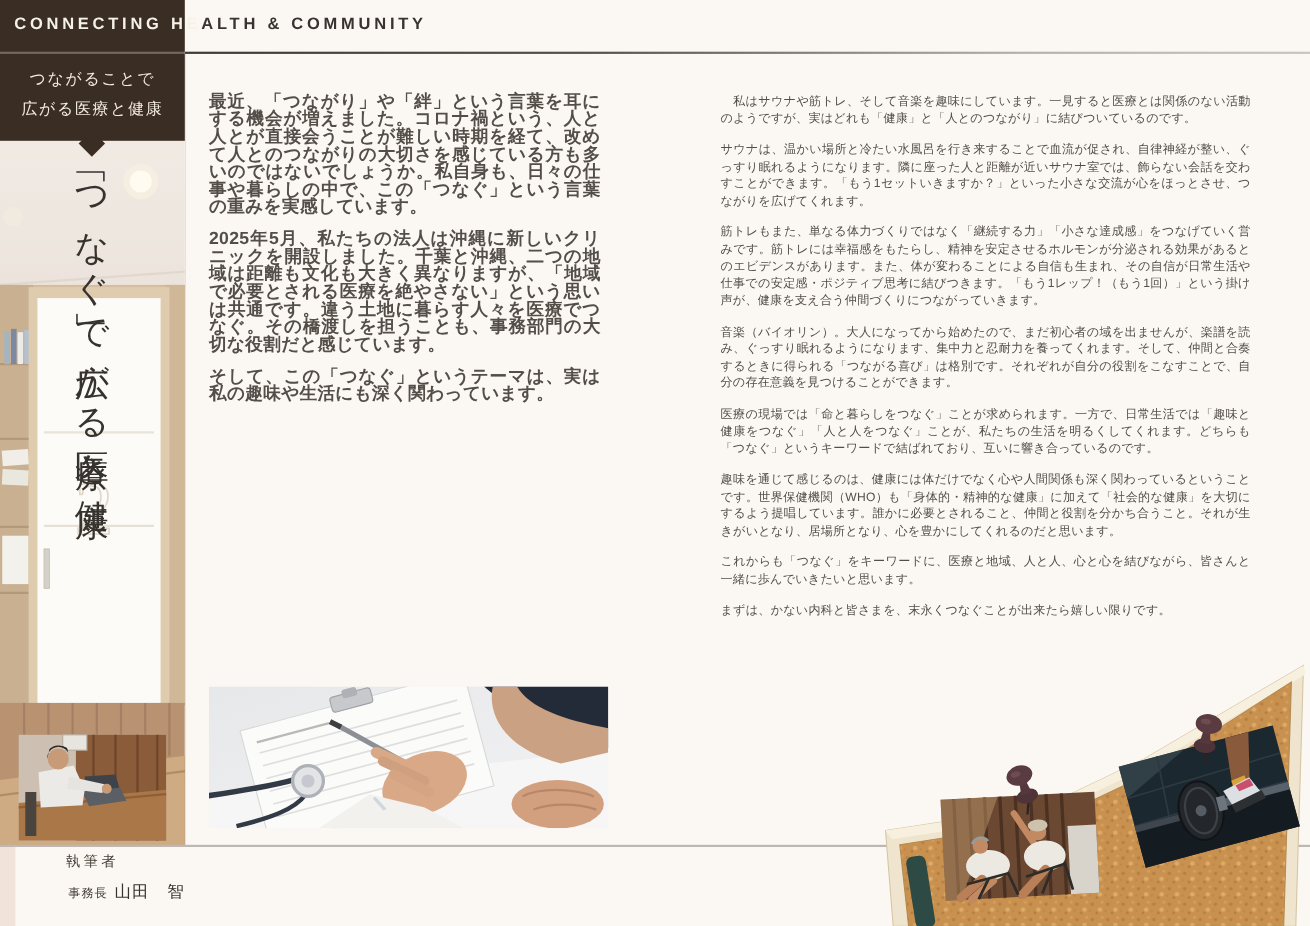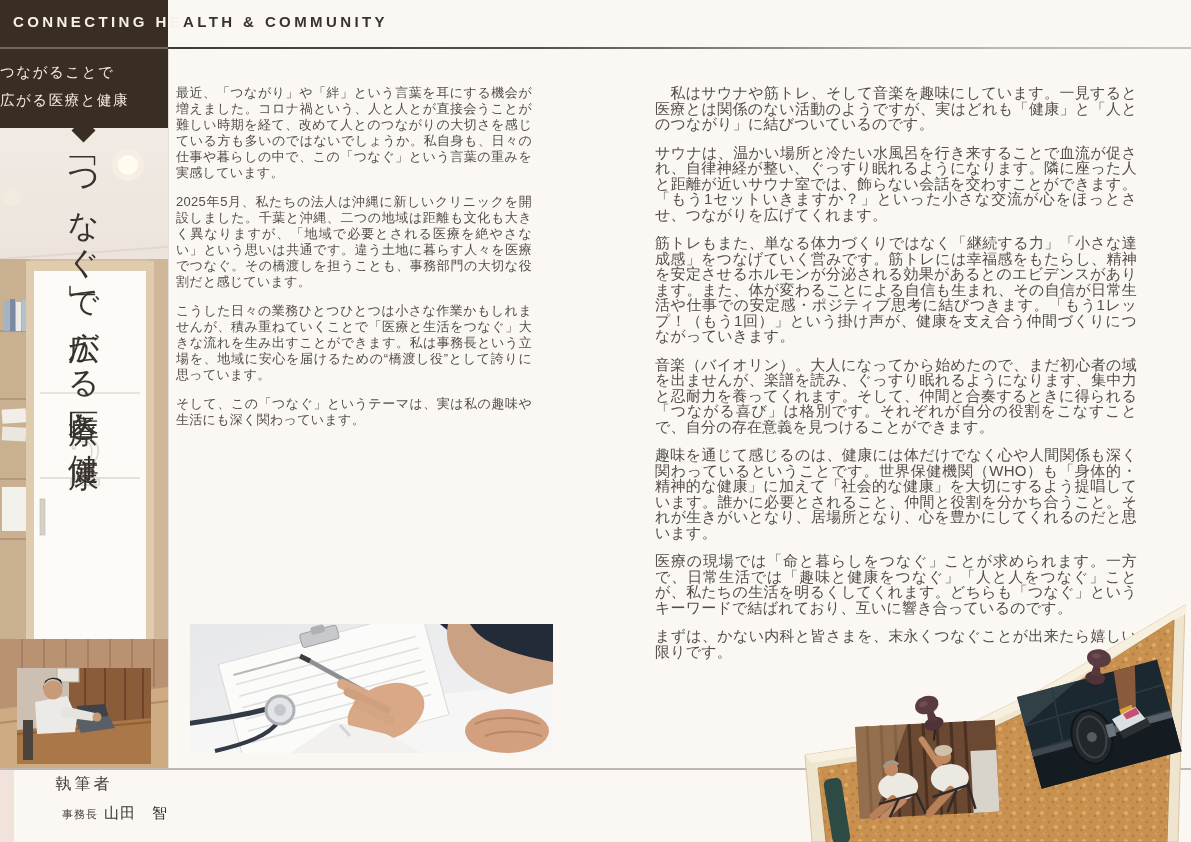--- a/index.html
+++ b/index.html
@@ -11,43 +11,43 @@
   .brand-diamond{position:absolute;left:75px;top:122px;width:17px;height:17px;background:#3a2d24;
                  transform:rotate(45deg);z-index:6;}
   .header-rule{position:absolute;left:0;top:47px;width:1191px;height:2px;z-index:7;
                background:linear-gradient(to right,rgba(255,255,255,.28) 0px,rgba(255,255,255,.28) 168px,
                #3e3a37 168px,#54504d 45%,#b5b1ae 78%,#c8c4c1 100%);}
   .header-title{position:absolute;left:0;top:0;width:1191px;height:47px;z-index:8;}
   .header-title span{position:absolute;left:13px;top:13px;font-size:15px;font-weight:bold;
                      letter-spacing:3.4px;white-space:nowrap;}
   .header-title .seg-light{color:#f6f1e9;clip-path:inset(0 calc(100% - 168px) 0 0);}
   .header-title .seg-dark{color:#383330;clip-path:inset(0 0 0 168px);}
-  .tagline{position:absolute;left:0;top:58px;width:168px;z-index:7;
+  .tagline{position:absolute;left:0;top:58px;width:168px;z-index:7;text-align:center;
            color:#f3ece2;font-size:14.5px;line-height:28px;letter-spacing:1.5px;}
 
   
   .strip{position:absolute;left:0;top:47px;width:168px;height:723px;z-index:1;
          border-right:1px solid rgba(60,45,30,.12);}
   .vertical-title{position:absolute;left:62px;top:147px;height:500px;z-index:4;
       writing-mode:vertical-rl;text-orientation:mixed;font-size:31px;letter-spacing:3px;
       color:#36322d;font-weight:400;}
   .left-edge-band{position:absolute;left:0;top:770px;width:14px;height:72px;background:#f2e3da;z-index:1;}
 
   .author-block{position:absolute;left:0;top:774px;width:168px;text-align:center;z-index:3;}
-  .author-label{font-size:16px;letter-spacing:3px;color:#474038;}
+  .author-label{font-size:13px;letter-spacing:3px;color:#474038;}
   .author-name{margin-top:9px;font-size:15px;color:#36322d;letter-spacing:1px;text-align:right;}
   .author-name .role{font-size:11px;margin-right:6px;color:#474038;}
 
   
   .col{position:absolute;top:85px;z-index:2;text-align:justify;}
   .col p{margin:0;white-space:pre-line;}
   .col p + p{margin-top:13px;}
-  .col-left{left:176px;width:356px;font-size:13px;line-height:16px;letter-spacing:.3px;}
+  .col-left{left:190px;width:356px;font-size:16px;line-height:16px;letter-spacing:.3px;font-weight:bold;}
   .col-left p.gap-lg{margin-top:13px;}
-  .col-right{left:655px;width:482px;font-size:15px;line-height:15.5px;letter-spacing:.2px;}
+  .col-right{left:655px;width:482px;font-size:11px;line-height:15.5px;letter-spacing:.2px;}
 
   
   .bottom-rule{position:absolute;left:0;top:768px;width:1191px;height:1.5px;background:#bdb8b3;z-index:2;}
   .consult-photo{position:absolute;left:190px;top:624px;z-index:2;}
   .corkboard{position:absolute;left:780px;top:580px;z-index:5;}
 </style>
 </head>
 <body>
 
 <div class="page">
@@ -149,31 +149,31 @@
     <span class="seg-light">CONNECTING HEALTH &amp; COMMUNITY</span>
     <span class="seg-dark">CONNECTING HEALTH &amp; COMMUNITY</span>
   </div>
   <div class="header-rule"></div>
 
   <div class="vertical-title">「つなぐ」で広がる医療と健康</div>
 
   <div class="col col-left">
     <p>最近、「つながり」や「絆」という言葉を耳にする機会が増えました。コロナ禍という、人と人とが直接会うことが難しい時期を経て、改めて人とのつながりの大切さを感じている方も多いのではないでしょうか。私自身も、日々の仕事や暮らしの中で、この「つなぐ」という言葉の重みを実感しています。</p>
     <p>2025年5月、私たちの法人は沖縄に新しいクリニックを開設しました。千葉と沖縄、二つの地域は距離も文化も大きく異なりますが、「地域で必要とされる医療を絶やさない」という思いは共通です。違う土地に暮らす人々を医療でつなぐ。その橋渡しを担うことも、事務部門の大切な役割だと感じています。</p>
-    <p>こうした日々の業務ひとつひとつは小さな作業かもしれませんが、積み重ねていくことで「医療と生活をつなぐ」大きな流れを生み出すことができます。私は事務長という立場を、地域に安心を届けるための“橋渡し役”として誇りに思っています。</p>
     <p class="gap-lg">そして、この「つなぐ」というテーマは、実は私の趣味や生活にも深く関わっています。</p>
   </div>
 
   <div class="col col-right">
     <p>　私はサウナや筋トレ、そして音楽を趣味にしています。一見すると医療とは関係のない活動のようですが、実はどれも「健康」と「人とのつながり」に結びついているのです。</p>
     <p>サウナは、温かい場所と冷たい水風呂を行き来することで血流が促され、自律神経が整い、ぐっすり眠れるようになります。隣に座った人と距離が近いサウナ室では、飾らない会話を交わすことができます。「もう1セットいきますか？」といった小さな交流が心をほっとさせ、つながりを広げてくれます。</p>
     <p>筋トレもまた、単なる体力づくりではなく「継続する力」「小さな達成感」をつなげていく営みです。筋トレには幸福感をもたらし、精神を安定させるホルモンが分泌される効果があるとのエビデンスがあります。また、体が変わることによる自信も生まれ、その自信が日常生活や仕事での安定感・ポジティブ思考に結びつきます。「もう1レップ！（もう1回）」という掛け声が、健康を支え合う仲間づくりにつながっていきます。</p>
     <p>音楽（バイオリン）。大人になってから始めたので、まだ初心者の域を出ませんが、楽譜を読み、ぐっすり眠れるようになります、集中力と忍耐力を養ってくれます。そして、仲間と合奏するときに得られる「つながる喜び」は格別です。それぞれが自分の役割をこなすことで、自分の存在意義を見つけることができます。</p>
+    <p>医療の現場では「命と暮らしをつなぐ」ことが求められます。一方で、日常生活では「趣味と健康をつなぐ」「人と人をつなぐ」ことが、私たちの生活を明るくしてくれます。どちらも「つなぐ」というキーワードで結ばれており、互いに響き合っているのです。</p>
     <p>趣味を通じて感じるのは、健康には体だけでなく心や人間関係も深く関わっているということです。世界保健機関（WHO）も「身体的・精神的な健康」に加えて「社会的な健康」を大切にするよう提唱しています。誰かに必要とされること、仲間と役割を分かち合うこと。それが生きがいとなり、居場所となり、心を豊かにしてくれるのだと思います。</p>
-    <p>医療の現場では「命と暮らしをつなぐ」ことが求められます。一方で、日常生活では「趣味と健康をつなぐ」「人と人をつなぐ」ことが、私たちの生活を明るくしてくれます。どちらも「つなぐ」というキーワードで結ばれており、互いに響き合っているのです。</p>
+    <p>これからも「つなぐ」をキーワードに、医療と地域、人と人、心と心を結びながら、皆さんと一緒に歩んでいきたいと思います。</p>
     <p>まずは、かない内科と皆さまを、末永くつなぐことが出来たら嬉しい限りです。</p>
   </div>
 
   <div class="bottom-rule"></div>
 
   <svg class="consult-photo" width="363" height="129" viewBox="0 0 363 129">
     <defs>
       <linearGradient id="bgG" x1="0" y1="0" x2="1" y2="1">
         <stop offset="0" stop-color="#e7e8ea"></stop>
           <stop offset="1" stop-color="#f2f2f3"></stop>

